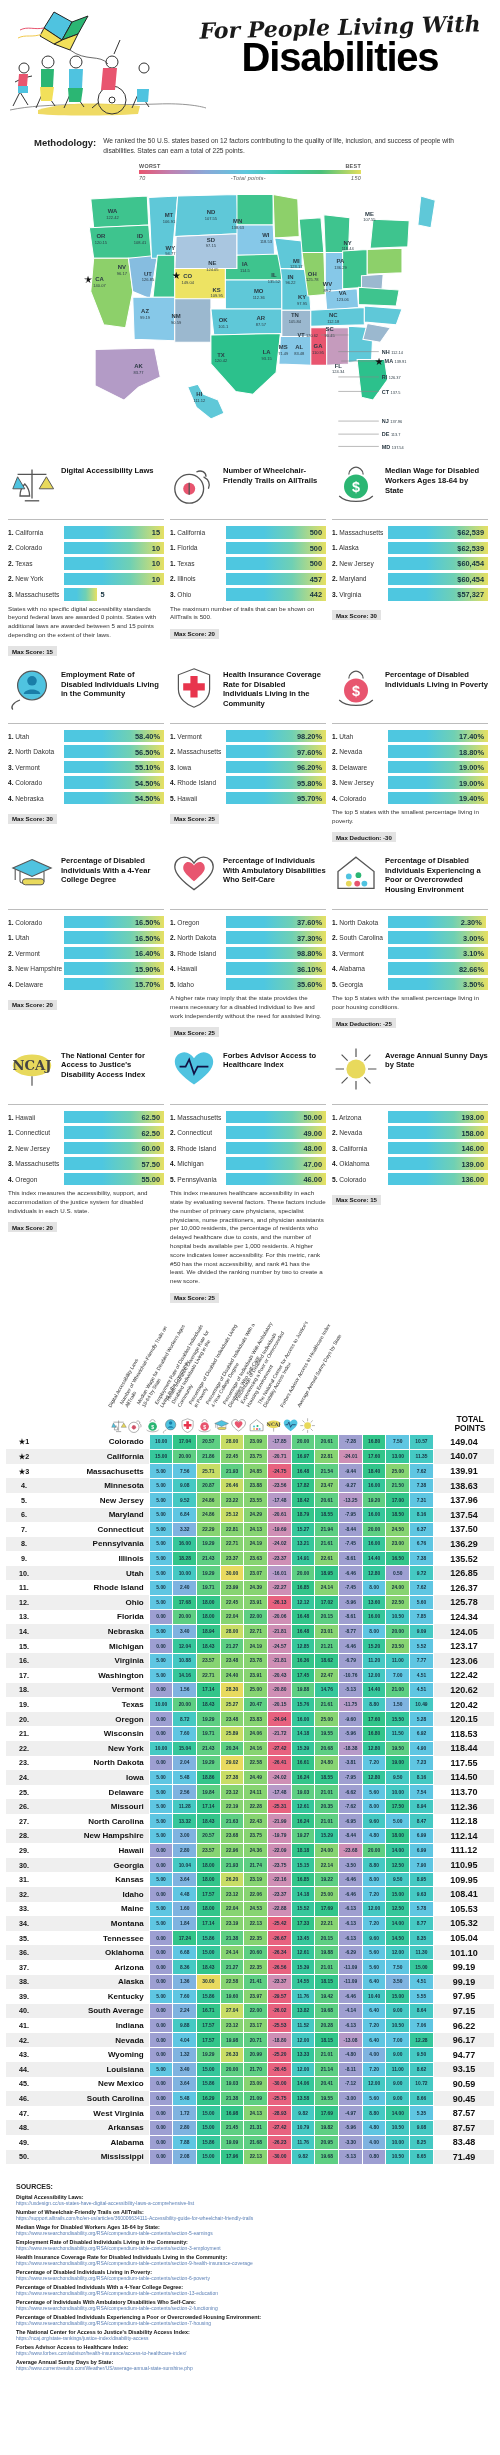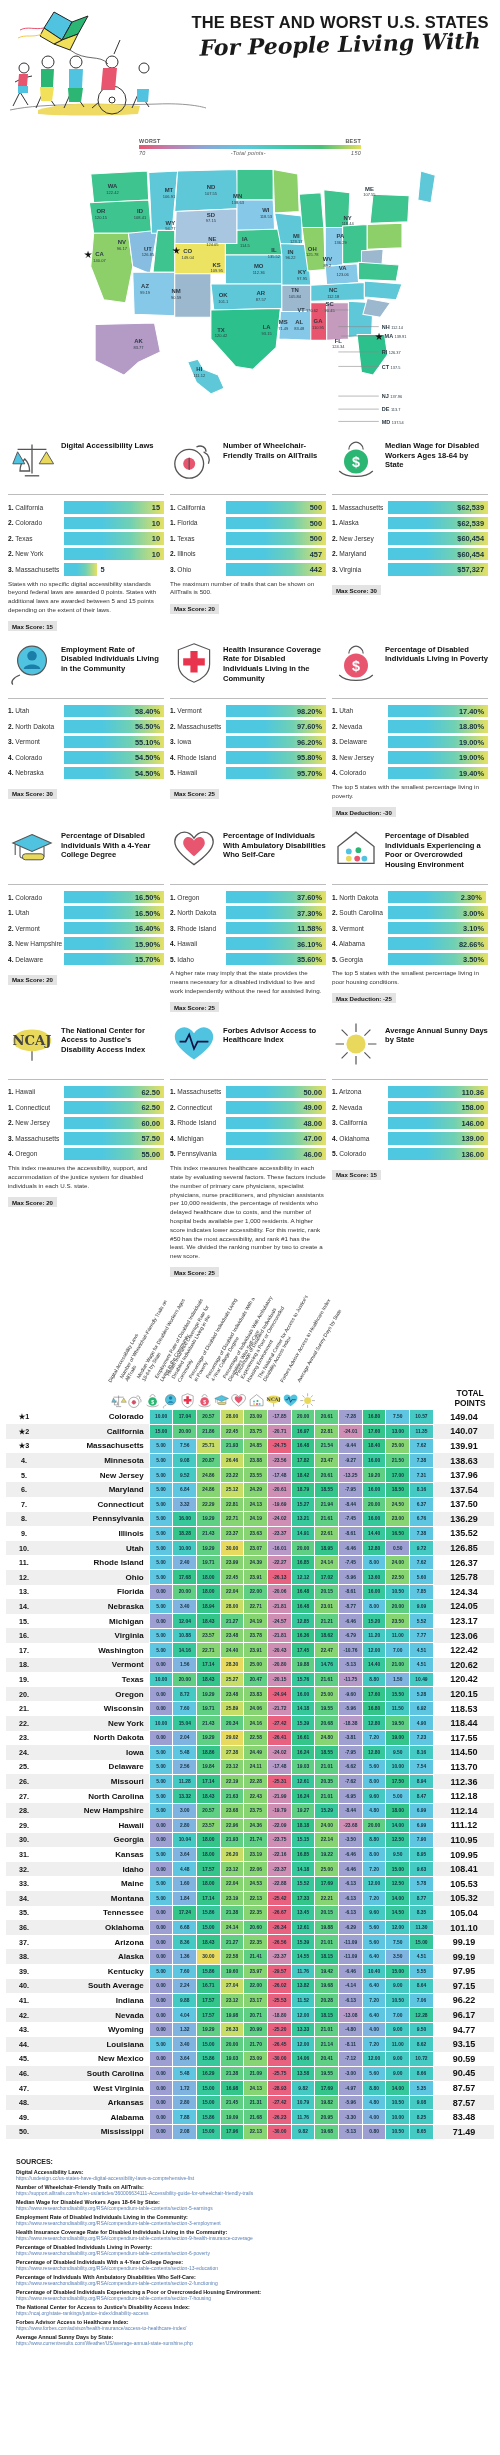--- a/index.html
+++ b/index.html
@@ -156,25 +156,29 @@
       <g stroke="#333" stroke-width="1" fill="none">
         <circle cx="136" cy="62" r="5"></circle>
         <path d="M134,68 L131,86"></path>
           <path d="M131,86 L124,102"></path>
           <path d="M131,86 L141,101"></path>
       </g>
       <path d="M130,68 h11 l-1,15 h-10 z" fill="#fff"></path>
       <path d="M129,83 h12 l-1,13 h-11 z" fill="#4fc3e0"></path>
     </svg>
     <div class="title-block">
-      <div class="t1">THE BEST AND WORST U.S. STATES</div>
       <div class="t2">For People Living With</div>
+      <div class="t3">Disabilities</div>
     </div>
   </div>
 
+  <div class="method">
+    <div class="method-lbl">Methodology:</div>
+    <div class="method-txt">We ranked the 50 U.S. states based on 12 factors contributing to the quality of life, inclusion, and success of people with disabilities. States can earn a total of 225 points.</div>
+  </div>
 
   <div class="scale-wrap">
     <div class="scale-top">
       <span>WORST</span>
       <span>BEST</span>
     </div>
     <div class="scale-bar"></div>
     <div class="scale-bot">
       <span>70</span>
       <span>-Total points-</span>
@@ -666,21 +670,21 @@
             </div>
             <div class="prank">
               <div class="prank-lbl"><b>2.</b> <span>North Dakota</span></div>
               <div class="prank-bar" style="width:94.05%">
                 <span class="prank-val">37.30%</span>
               </div>
             </div>
             <div class="prank">
               <div class="prank-lbl"><b>3.</b> <span>Rhode Island</span></div>
               <div class="prank-bar" style="width:91.19999999999999%">
-                <span class="prank-val">11.58%</span>
+                <span class="prank-val">98.80%</span>
               </div>
             </div>
             <div class="prank">
               <div class="prank-lbl"><b>4.</b> <span>Hawaii</span></div>
               <div class="prank-bar" style="width:91.19999999999999%">
                 <span class="prank-val">36.10%</span>
               </div>
             </div>
             <div class="prank">
               <div class="prank-lbl"><b>5.</b> <span>Idaho</span></div>
@@ -831,21 +835,21 @@
                   <g stroke="#555" stroke-width="1">
                     <path d="M20 3v7 M20 30v7 M3 20h7 M30 20h7 M8 8l5 5 M27 27l5 5 M32 8l-5 5 M13 27l-5 5"></path>
                   </g>
                 </svg></div>
               <div class="p-title">Average Annual Sunny Days by State</div>
             </div>
             <div class="p-rule"></div>
             <div class="prank">
               <div class="prank-lbl"><b>1.</b> <span>Arizona</span></div>
               <div class="prank-bar" style="width:95%">
-                <span class="prank-val">110.36</span>
+                <span class="prank-val">193.00</span>
               </div>
             </div>
             <div class="prank">
               <div class="prank-lbl"><b>2.</b> <span>Nevada</span></div>
               <div class="prank-bar" style="width:77.89999999999999%">
                 <span class="prank-val">158.00</span>
               </div>
             </div>
             <div class="prank">
               <div class="prank-lbl"><b>3.</b> <span>California</span></div>

